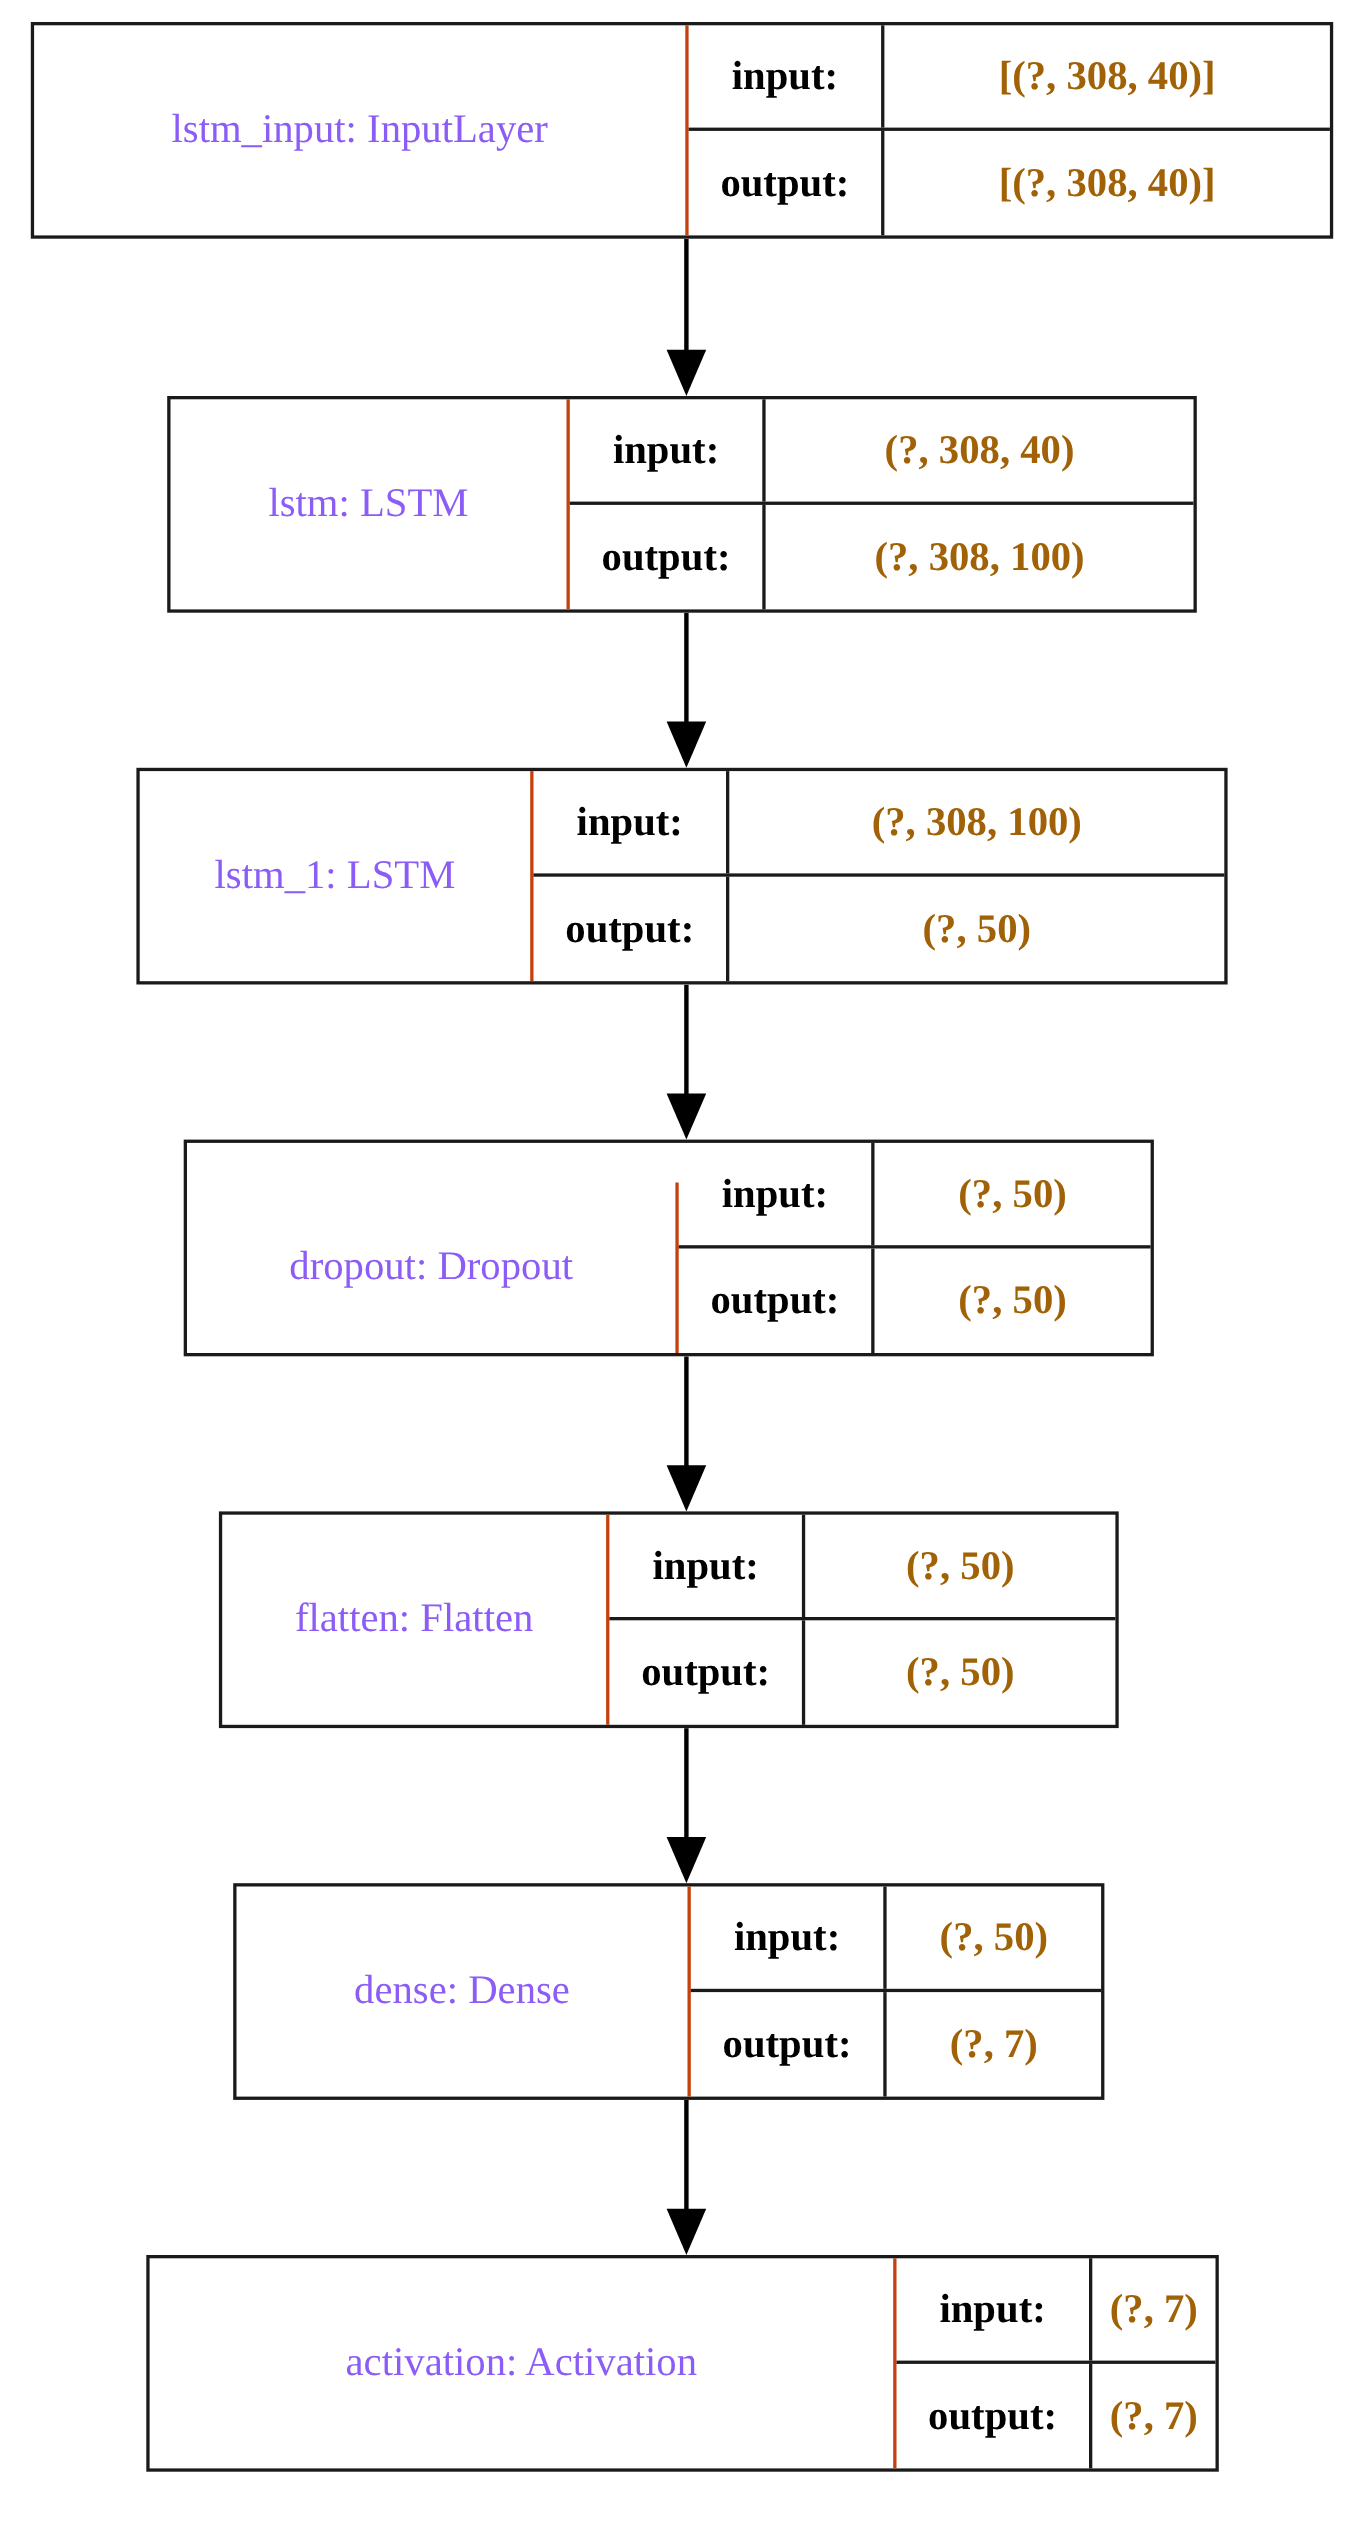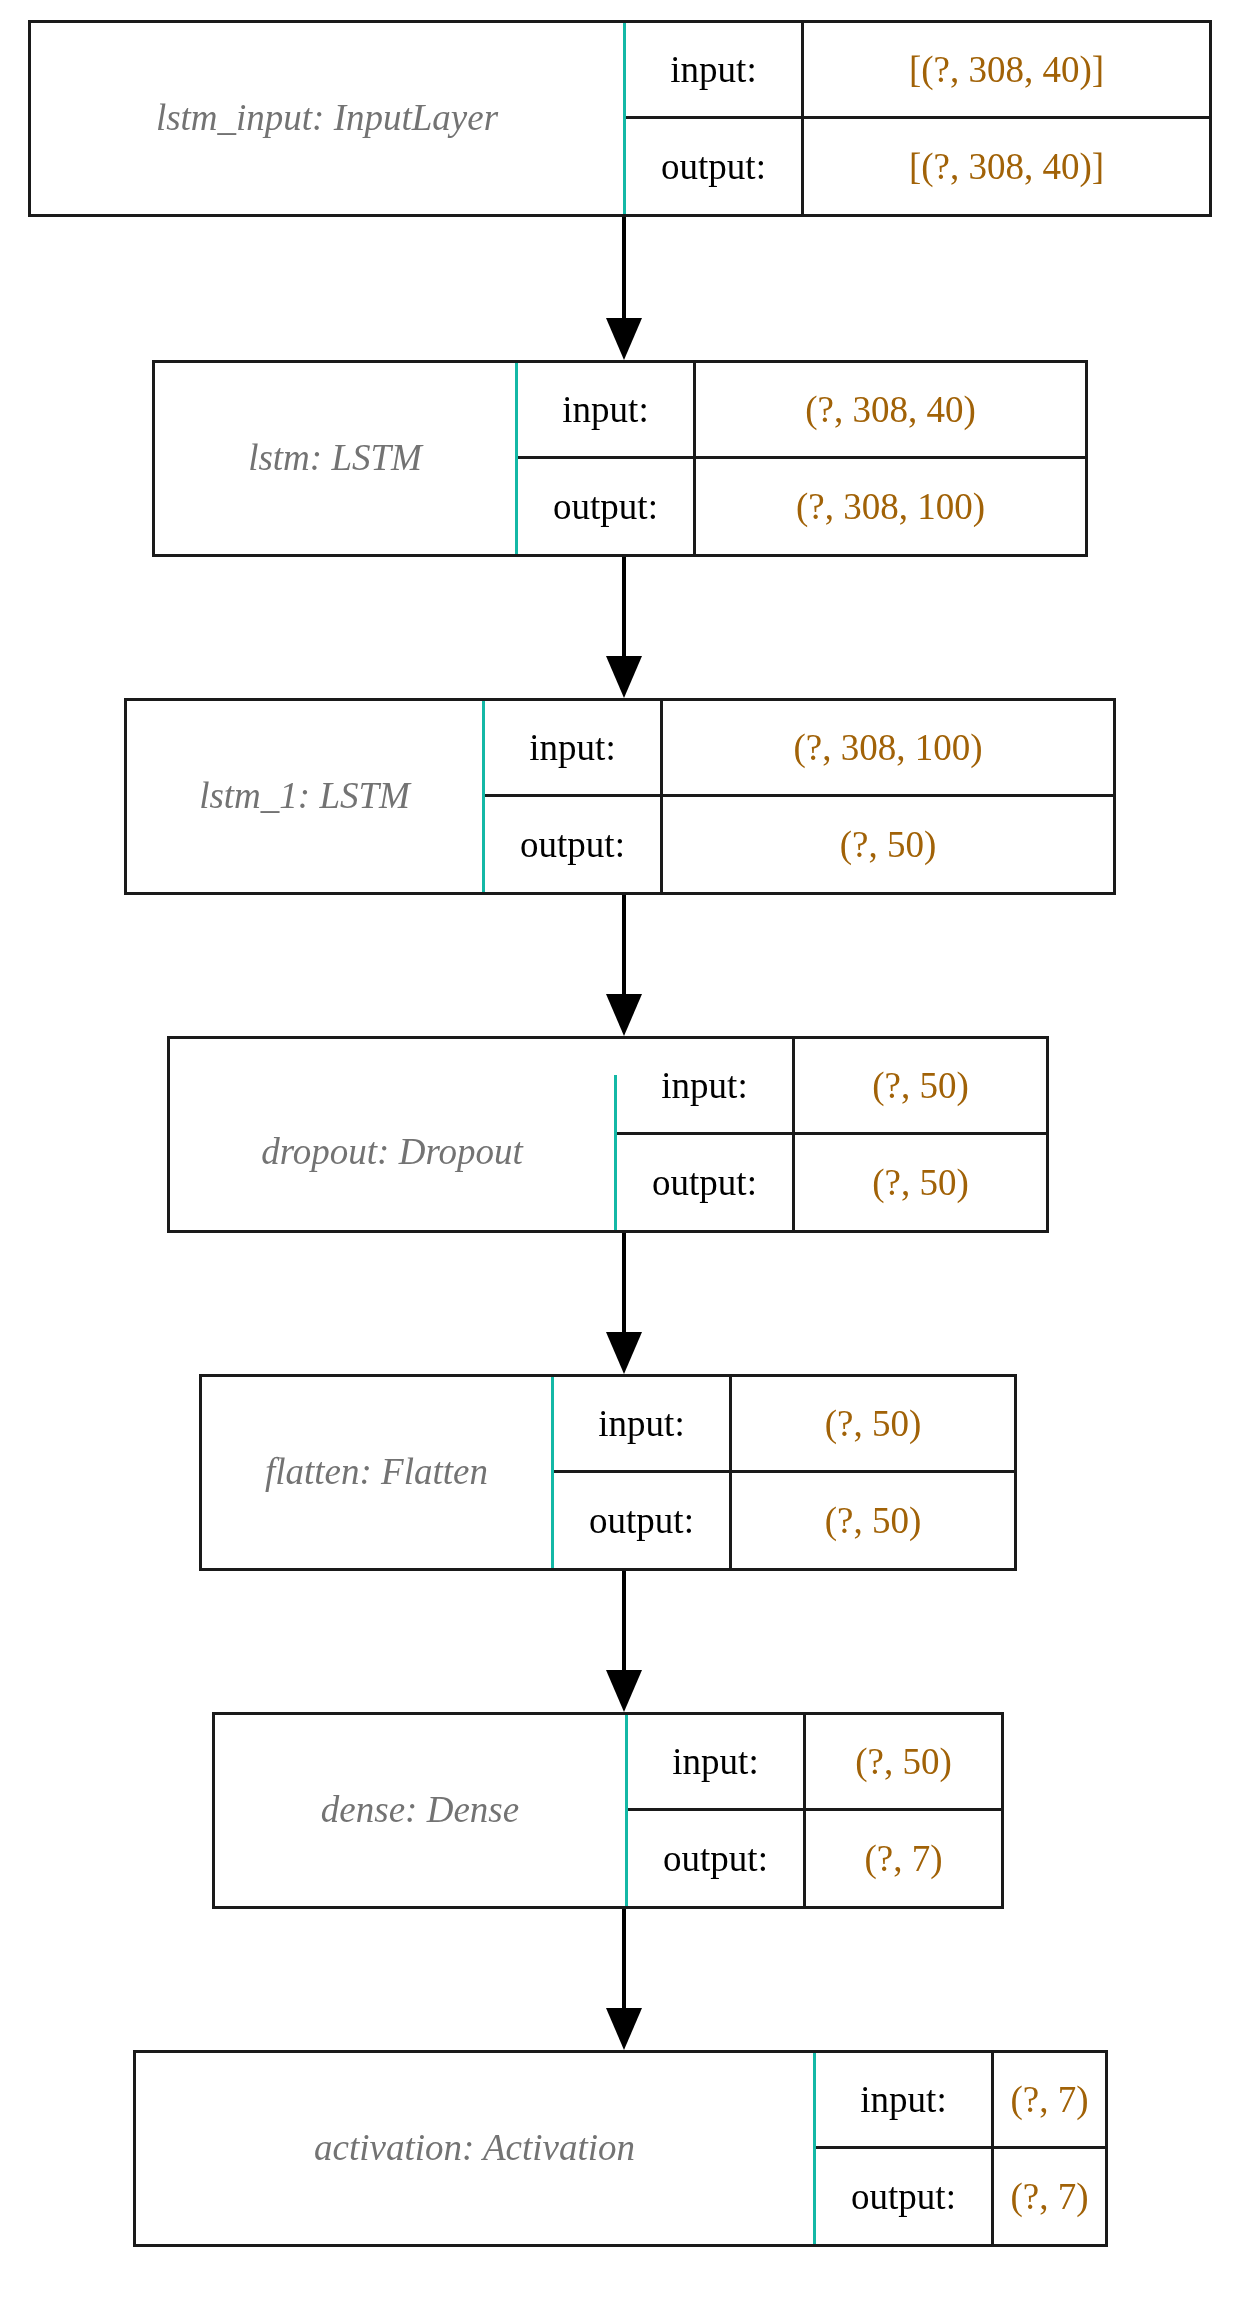--- a/index.html
+++ b/index.html
@@ -31,30 +31,30 @@
     z-index: 2;
   }
   .node-name {
     box-sizing: border-box;
     display: flex;
     align-items: center;
     justify-content: center;
     padding: 0 18px;
     font-size: 37px;
     line-height: 1.05;
-    color: #737373;
+    color: #8b5cf6;
     white-space: nowrap;
-    border-right: 3px solid #14b8a6;
-    font-style: italic;
+    border-right: 3px solid #c2410c;
   }
   .node-io {
     box-sizing: border-box;
     display: flex;
     flex-direction: column;
     flex: 1 1 auto;
+    font-weight: bold;
   }
   .io-row {
     box-sizing: border-box;
     display: flex;
     flex-direction: row;
     flex: 1 1 50%;
     align-items: stretch;
   }
   .io-row.first {
     border-bottom: 3px solid #1a1a1a;

